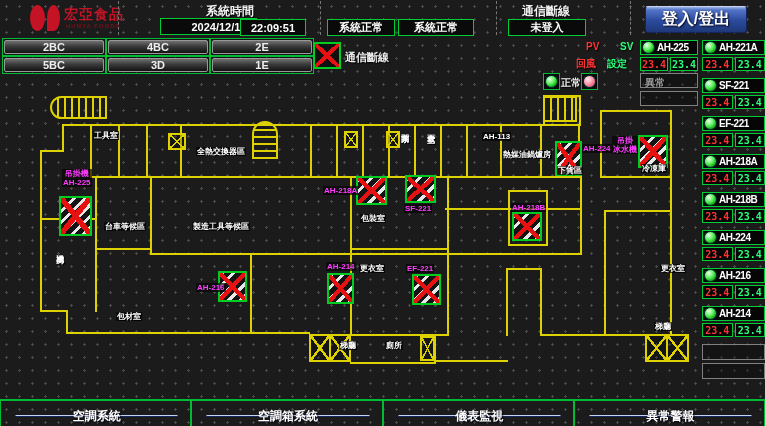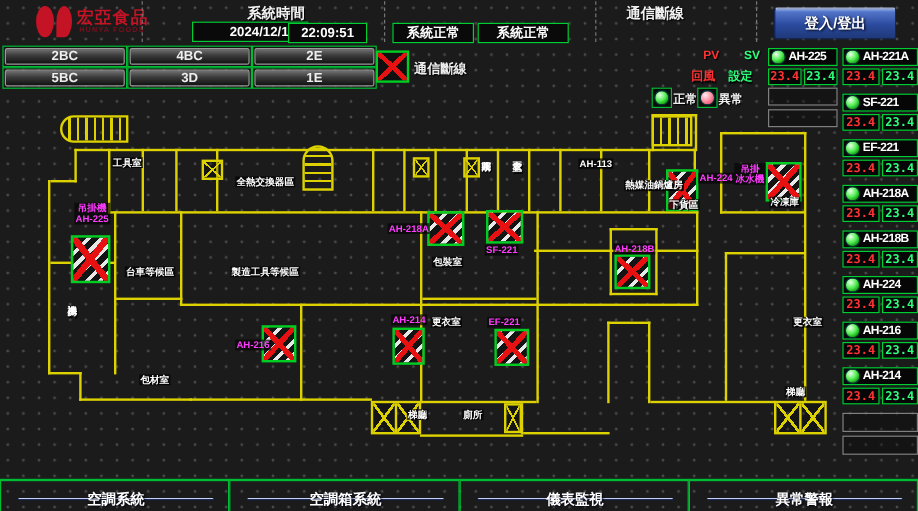--- a/index.html
+++ b/index.html
@@ -88,23 +88,24 @@
   <div class="hdr-label" style="left:206px;top:3px;">系統時間</div>
   <div class="field" style="left:160px;top:18px;width:74px;height:15px;padding-left:21px;">2024/12/12</div>
   <div class="field" style="left:240px;top:19px;width:64px;height:15px;">22:09:51</div>
 
   <div class="vsep" style="left:320px;"></div>
   <div class="field" style="left:327px;top:19px;width:66px;height:15px;">系統正常</div>
   <div class="field" style="left:398px;top:19px;width:74px;height:15px;">系統正常</div>
 
   <div class="vsep" style="left:496px;"></div>
   <div class="hdr-label" style="left:522px;top:3px;">通信斷線</div>
+  <div class="field" style="left:508px;top:19px;width:76px;height:15px;">未登入</div>
 
   <div class="vsep" style="left:630px;"></div>
-  <div class="btn-blue abs" style="left:645px;top:6px;width:100px;height:25px;font-size:12px;">登入/登出</div>
+  <div class="btn-blue abs" style="left:645px;top:6px;width:100px;height:25px;font-size:16px;">登入/登出</div>
 </div>
 
 <div id="floor-bar">
     <div class="floor-frame">
       <div class="floor-btn">2BC</div>
     </div>
     <div class="floor-frame">
       <div class="floor-btn">4BC</div>
     </div>
     <div class="floor-frame">
@@ -130,21 +131,21 @@
 <div class="leg-txt" style="left:620px;top:41px;color:#2cff7a;">SV</div>
 <div class="leg-txt" style="left:576px;top:57px;color:#ff3333;">回風</div>
 <div class="leg-txt" style="left:607px;top:57px;color:#2cff7a;">設定</div>
 <div class="lampbox" style="left:543px;top:73px;">
     <div class="lamp"></div>
   </div>
 <div class="leg-txt" style="left:561px;top:76px;">正常</div>
 <div class="lampbox" style="left:581px;top:73px;">
     <div class="lamp red"></div>
   </div>
-<div class="leg-txt" style="left:599px;top:76px;">異常</div>
+<div class="leg-txt" style="left:625px;top:76px;padding-left:20px;">異常</div>
 
 <div id="unit-panel">
     <div class="unit-head" style="left: 640px; top: 40px; width: 58px;">
       <div class="lamp"></div>
       <div class="nm">AH-225</div>
     </div>
     <div class="unit-vals" style="left: 640px; top: 57px; width: 58px;">
       <div class="val pv">23.4</div>
       <div class="val sv">23.4</div>
     </div>
@@ -330,23 +331,23 @@
     <div class="comm-marker" style="left: 638px; top: 43px; width: 30px; height: 33px;"></div>
     <div class="dev-label" style="left: 612px; top: 44px;">
       <span>吊掛</span>
       <span>冰水機</span>
     </div>
     <div class="room-label" style="left: 93px; top: 39px;">工具室</div>
     <div class="room-label" style="left: 196px; top: 55px;">全熱交換器區</div>
     <div class="room-label vert" style="left: 399px; top: 36px;">茶水間</div>
     <div class="room-label vert" style="left: 425px; top: 36px;">更衣室</div>
     <div class="room-label" style="left: 482px; top: 40px;">AH-113</div>
-    <div class="room-label" style="left: 520px; top: 58px;">熱媒油鍋爐房</div>
+    <div class="room-label" style="left: 502px; top: 58px;">熱媒油鍋爐房</div>
     <div class="room-label" style="left: 557px; top: 74px;">下貨區</div>
-    <div class="room-label" style="left: 641px; top: 72px;">冷凍庫</div>
+    <div class="room-label" style="left: 641px; top: 72px; font-family: Liberation Mono, monospace;">冷凍庫</div>
     <div class="room-label" style="left: 104px; top: 130px; text-align: center;">台車等候區</div>
     <div class="room-label" style="left: 192px; top: 130px;">製造工具等候區</div>
     <div class="room-label" style="left: 360px; top: 122px;">包裝室</div>
     <div class="room-label" style="left: 359px; top: 172px;">更衣室</div>
     <div class="room-label vert" style="left: 54px; top: 156px;">冰機房</div>
     <div class="room-label" style="left: 116px; top: 220px;">包材室</div>
     <div class="room-label" style="left: 339px; top: 249px;">梯廳</div>
     <div class="room-label" style="left: 385px; top: 249px;">廁所</div>
     <div class="room-label" style="left: 660px; top: 172px;">更衣室</div>
     <div class="room-label" style="left: 654px; top: 230px;">梯廳</div>

